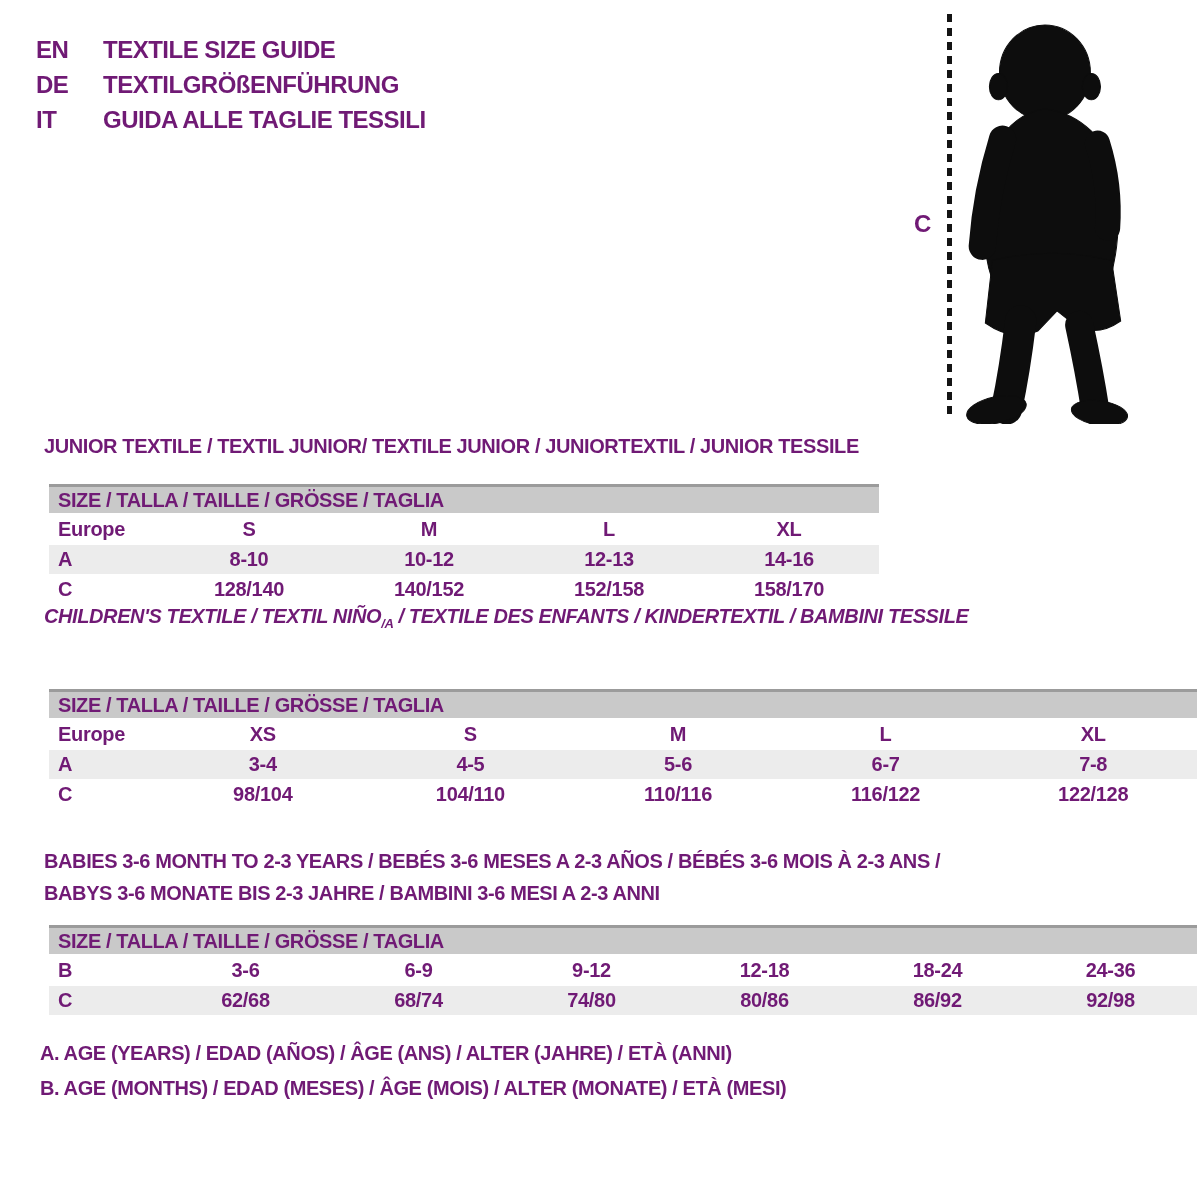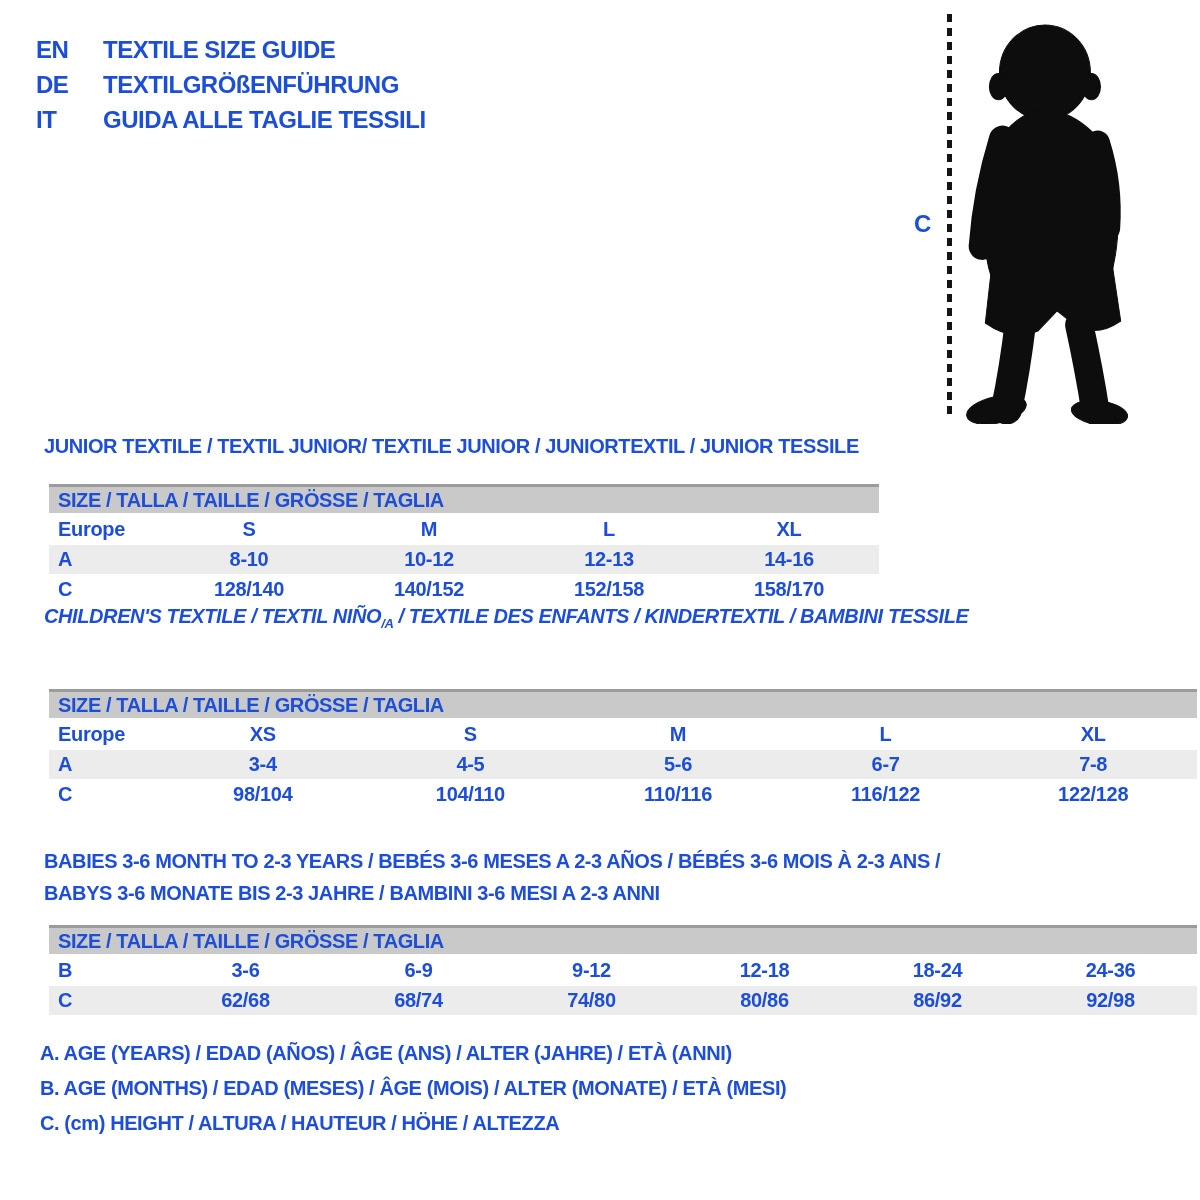--- a/index.html
+++ b/index.html
@@ -1,18 +1,18 @@
 <!DOCTYPE html>
 <html><head>
 <meta charset="utf-8">
 <style>
   html,body{margin:0;padding:0;background:#fff;}
   .page{
     position:relative;width:1200px;height:1200px;background:#ffffff;
-    font-family:"Liberation Sans",sans-serif;color:#1d4ed8;overflow:hidden;
+    font-family:"Liberation Sans",sans-serif;color:#701a75;overflow:hidden;
   }
   
   .lang-list{position:absolute;left:36px;top:32px;}
   .lang-row{display:flex;height:35px;align-items:center;}
   .lang-code{width:67px;font-weight:700;font-size:24px;letter-spacing:-0.5px;}
   .lang-title{font-weight:700;font-size:24px;letter-spacing:-0.5px;white-space:nowrap;}
   
   .dashed-line{position:absolute;left:947px;top:14px;width:5px;height:402px;
     background:repeating-linear-gradient(to bottom,#141414 0 8px,transparent 8px 14px);}
   .c-label{position:absolute;left:914px;top:210px;font-size:24px;font-weight:700;}
@@ -167,16 +167,15 @@
           <div class="tcell">80/86</div>
           <div class="tcell">86/92</div>
           <div class="tcell">92/98</div>
         </div>
       </div>
   </div>
 
   <div class="legend">
     <div class="legend-line">A. AGE (YEARS) / EDAD (AÑOS) / ÂGE (ANS) / ALTER (JAHRE) / ETÀ (ANNI)</div>
     <div class="legend-line">B. AGE (MONTHS) / EDAD (MESES) / ÂGE (MOIS) / ALTER (MONATE) / ETÀ (MESI)</div>
-    <div class="legend-line">C. (cm) HEIGHT / ALTURA / HAUTEUR / HÖHE / ALTEZZA</div>
   </div>
 
 </div>
 
 </body></html>

